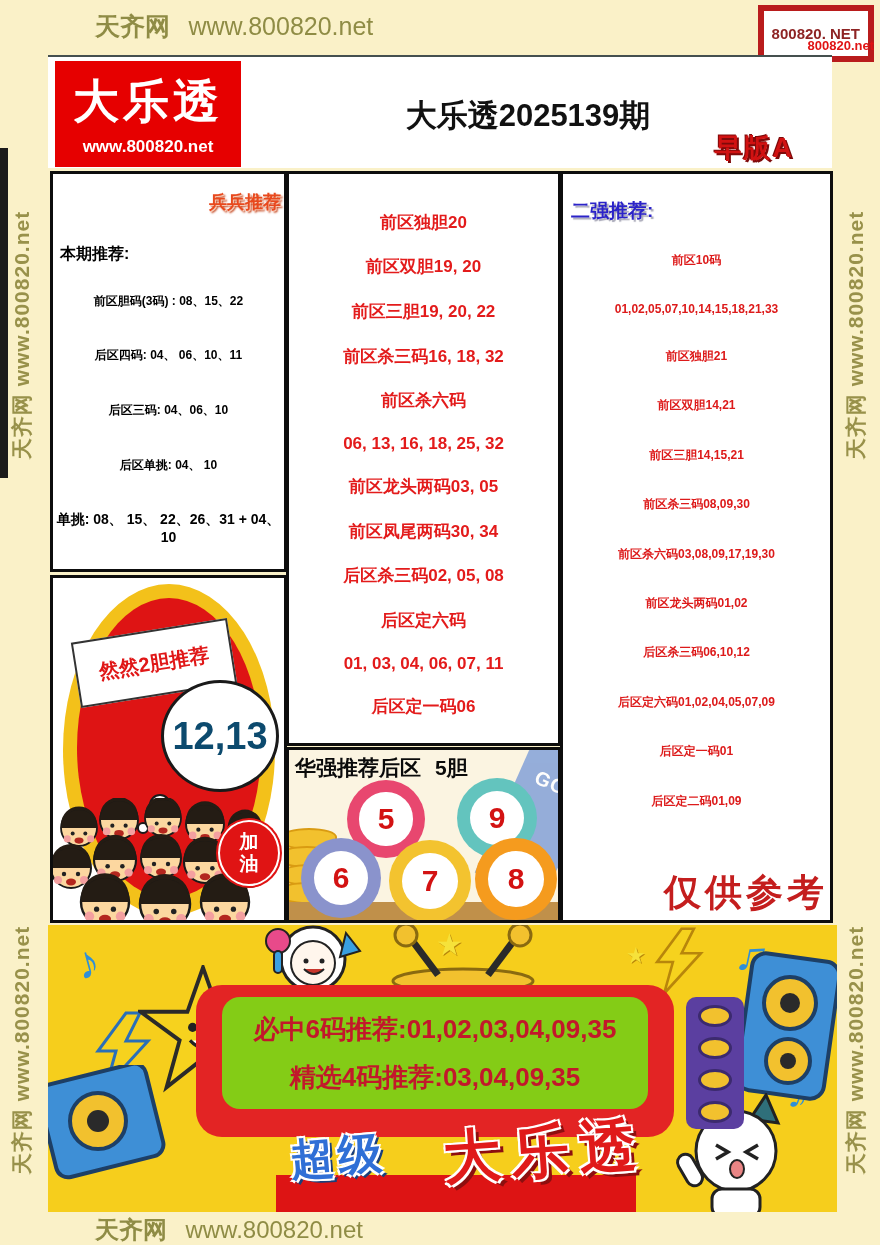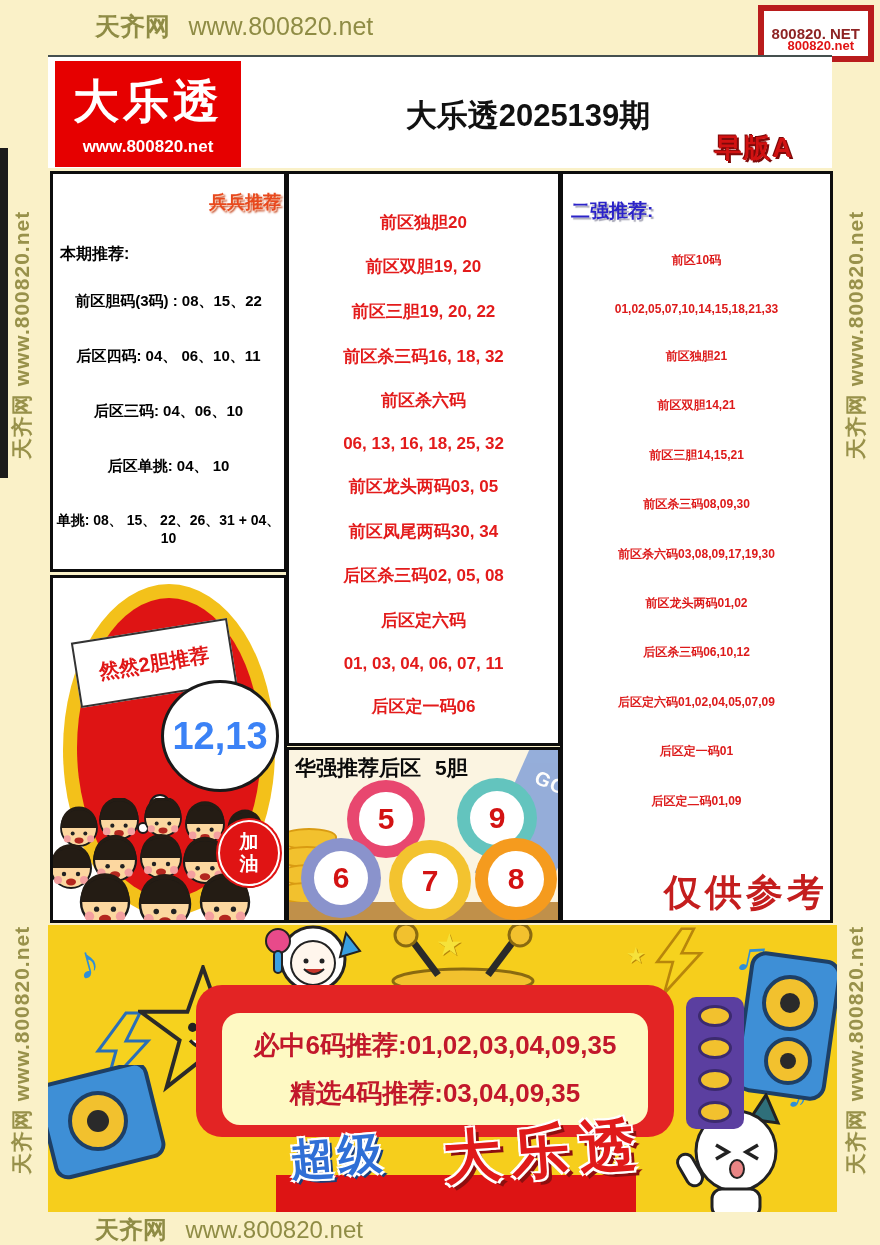--- a/index.html
+++ b/index.html
@@ -29,41 +29,41 @@
   .panel { background:#FFFFFF; border:3px solid #0D0D0D; }
   .bing-panel  { left:50px;  top:171px; width:237px; height:401px; }
   .mid-panel   { left:286px; top:171px; width:275px; height:575px; display:flex;
                  flex-direction:column; justify-content:space-around; padding:26px 4px 14px 4px; }
   .er-panel    { left:560px; top:171px; width:273px; height:752px; }
   .bing-label { right:3px; top:16px; color:#E8491D; font-size:18px; font-weight:bold;
                 text-shadow:1px 1px 0 #F6C9B5, 2px 2px 2px #C03A10; }
   .bing-heading { left:7px; top:70px; font-size:16px; font-weight:bold; color:#000; }
   .bing-lines { left:0; top:100px; width:100%; height:290px; display:flex;
                 flex-direction:column; justify-content:space-around; }
-  .bing-line { text-align:center; font-size:15px; font-weight:bold; color:#000; }
+  .bing-line { text-align:center; font-size:12px; font-weight:bold; color:#000; }
   .red-line { text-align:center; color:#E31B1B; font-size:17px; font-weight:bold; }
   .er-label { left:8px; top:24px; color:#2B23C8; font-size:19px; font-weight:bold;
               text-shadow:2px 2px 1px #A9A9B8; }
   .er-lines { left:0; top:62px; width:100%; height:590px; display:flex;
               flex-direction:column; justify-content:space-around; }
   .er-line { text-align:center; color:#DD1A1A; font-size:12px; font-weight:bold; }
   .disclaimer { right:2px; bottom:2px; color:#C41E1E; font-size:37px; font-weight:bold;
                 font-family:"Liberation Serif","DejaVu Serif",serif; letter-spacing:4px; }
   
   .ran-panel { left:50px; top:575px; width:237px; height:348px; overflow:hidden; }
   .egg-outer { left:10px; top:6px; width:212px; height:332px; background:#F3C11A; border-radius:50%; }
   .egg-inner { left:24px; top:20px; width:184px; height:300px; background:#DE1414; border-radius:50%; }
   .ran-paper { left:22px; top:52px; width:158px; height:66px; background:#FFFFFF;
                border:2px solid #333; transform:rotate(-9deg); display:flex;
                align-items:center; justify-content:center; }
   .ran-title { color:#E01717; font-size:20px; font-weight:bold; }
   .ran-bubble { left:108px; top:102px; width:118px; height:112px; background:#FFFFFF;
                 border:3px solid #1a1a1a; border-radius:50%; display:flex;
                 align-items:center; justify-content:center; }
-  .ran-nums { color:#3b82f6; font-size:38px; font-weight:bold; }
+  .ran-nums { color:#0c4a6e; font-size:38px; font-weight:bold; }
   .bub-s1 { left:96px; top:216px; width:22px; height:22px; background:#fff; border:2px solid #1a1a1a; border-radius:50%; }
   .bub-s2 { left:84px; top:244px; width:12px; height:12px; background:#fff; border:2px solid #1a1a1a; border-radius:50%; }
   .jiayou-badge { right:4px; bottom:34px; width:62px; height:66px; background:#E01414;
                   border-radius:50%; border:2px solid #fff; box-shadow:0 0 0 2px #E01414;
                   display:flex; flex-direction:column; align-items:center; justify-content:center; }
   .jiayou-badge span { color:#fff; font-size:19px; font-weight:bold; line-height:22px; }
   
   .hua-panel { left:286px; top:747px; width:275px; height:176px; background:#FBF4E1; overflow:hidden; }
   .hua-floor { left:0; bottom:0; width:100%; height:18px; background:#C0904A; }
   .hua-title { left:6px; top:4px; font-size:21px; font-weight:900; color:#0a0a0a; white-space:nowrap; }
@@ -72,21 +72,21 @@
                transform:rotate(24deg); color:#fff; font-weight:bold; font-size:20px;
                text-align:center; padding-top:26px; letter-spacing:1px; opacity:.9; }
   .coin { background:#F2C12E; border:2px solid #D99B12; border-radius:50%/40%; width:56px; height:22px; }
   .ball { border-radius:50%; display:flex; align-items:center; justify-content:center; }
   .ball .inner { width:68%; height:68%; background:#FFFFFF; border-radius:50%;
                  display:flex; align-items:center; justify-content:center;
                  color:#D31212; font-weight:900; font-size:30px; }
   
   .banner { left:48px; top:925px; width:789px; height:287px; background:#F6CE1C; overflow:hidden; }
   .tv-frame { left:148px; top:60px; width:478px; height:152px; background:#E32424; border-radius:26px; }
-  .tv-screen { left:26px; top:28px; width:426px; height:112px; background:#fef9c3;
+  .tv-screen { left:26px; top:12px; width:426px; height:112px; background:#84cc16;
                border-radius:18px; display:flex; flex-direction:column;
                justify-content:space-around; padding:8px 0; }
   .tv-line { text-align:center; color:#C2182B; font-size:26px; font-weight:900; }
   .knob-strip { left:638px; top:72px; width:58px; height:132px; background:#5B3FA0; border-radius:10px; }
   .knob { left:12px; width:34px; height:22px; background:#F2C12E; border:3px solid #3c2a6e; border-radius:50%; }
   .pedestal { left:228px; top:250px; width:360px; height:37px; background:#DD1414; }
   .logo-super { left:242px; top:202px; color:#2F6FD6; font-size:44px; font-weight:900;
                 transform:rotate(-5deg); letter-spacing:4px;
                 text-shadow:-2px -2px 0 #fff,2px -2px 0 #fff,-2px 2px 0 #fff,2px 2px 0 #fff,4px 4px 0 #1a3f7a; }
   .logo-lotto { left:395px; top:188px; color:#E01A1A; font-size:58px; font-weight:900;
@@ -104,21 +104,21 @@
 <div class="abs vwm" style="left:-148px; top:1028px;">天齐网 www.800820.net</div>
 <div class="abs vwm" style="left:686px;  top:313px;">天齐网 www.800820.net</div>
 <div class="abs vwm" style="left:686px;  top:1028px;">天齐网 www.800820.net</div>
 <div class="abs edge-line"></div>
 
 <div class="abs" style="left:95px; top:10px;">
   <span class="topbar-text">天齐网</span>
   <span class="topbar-text" style="font-weight:normal; margin-left:14px;">www.800820.net</span>
 </div>
 <div class="abs corner-box" style="right:6px; top:5px;">800820. NET</div>
-<div class="abs corner-sub" style="right:26px; top:38px;margin-left:20px;">800820.net</div>
+<div class="abs corner-sub" style="right:6px; top:38px;margin-left:20px;">800820.net</div>
 
 <div class="abs header-box">
   <div class="abs logo-box">
     <div class="logo-title">大乐透</div>
     <div class="logo-url">www.800820.net</div>
   </div>
   <div class="abs issue-title">大乐透2025139期</div>
   <div class="abs edition">早版A</div>
 </div>
 

